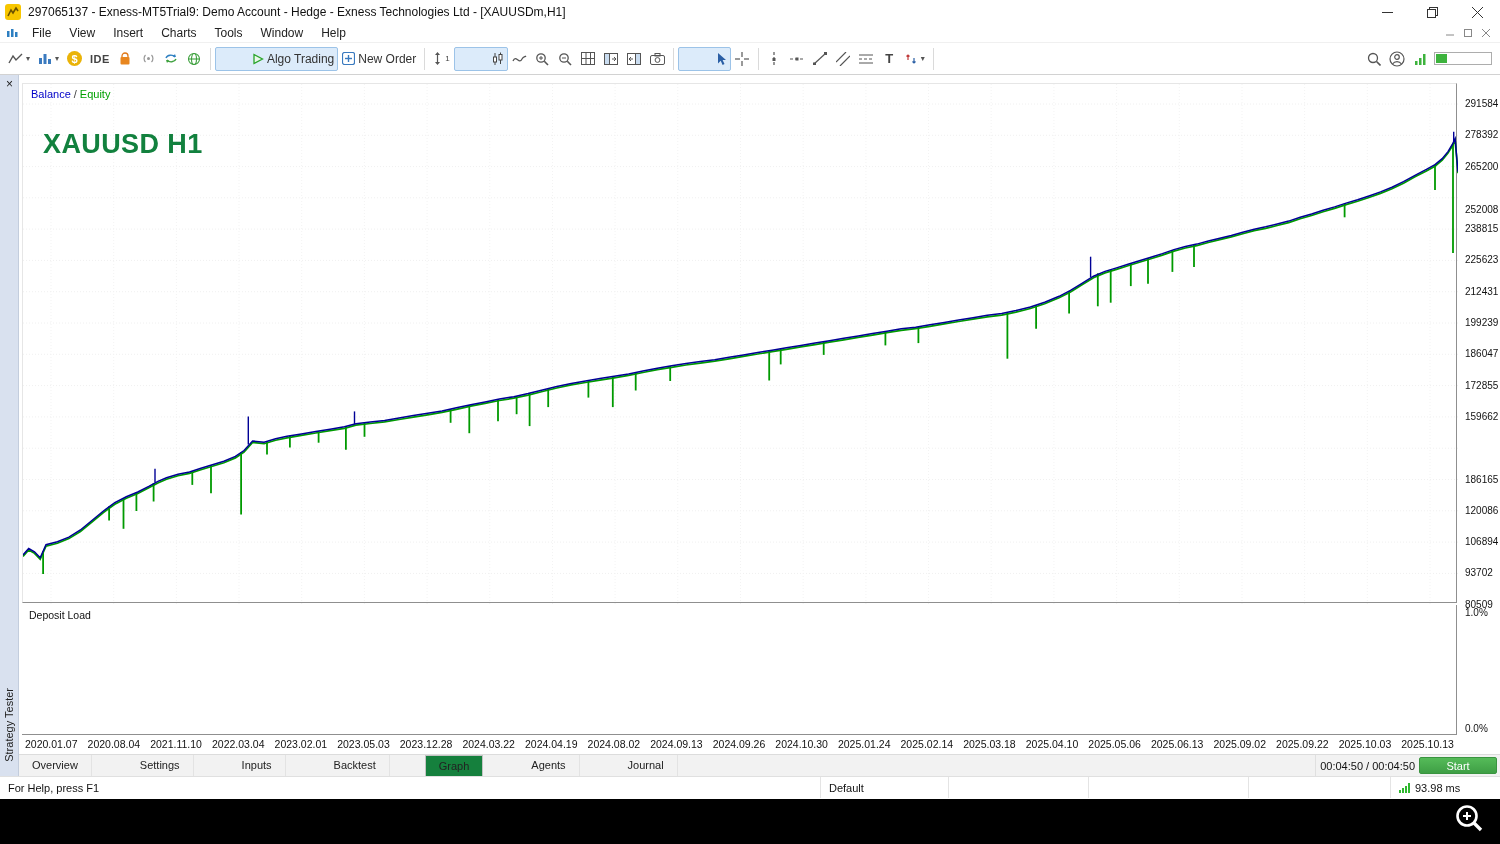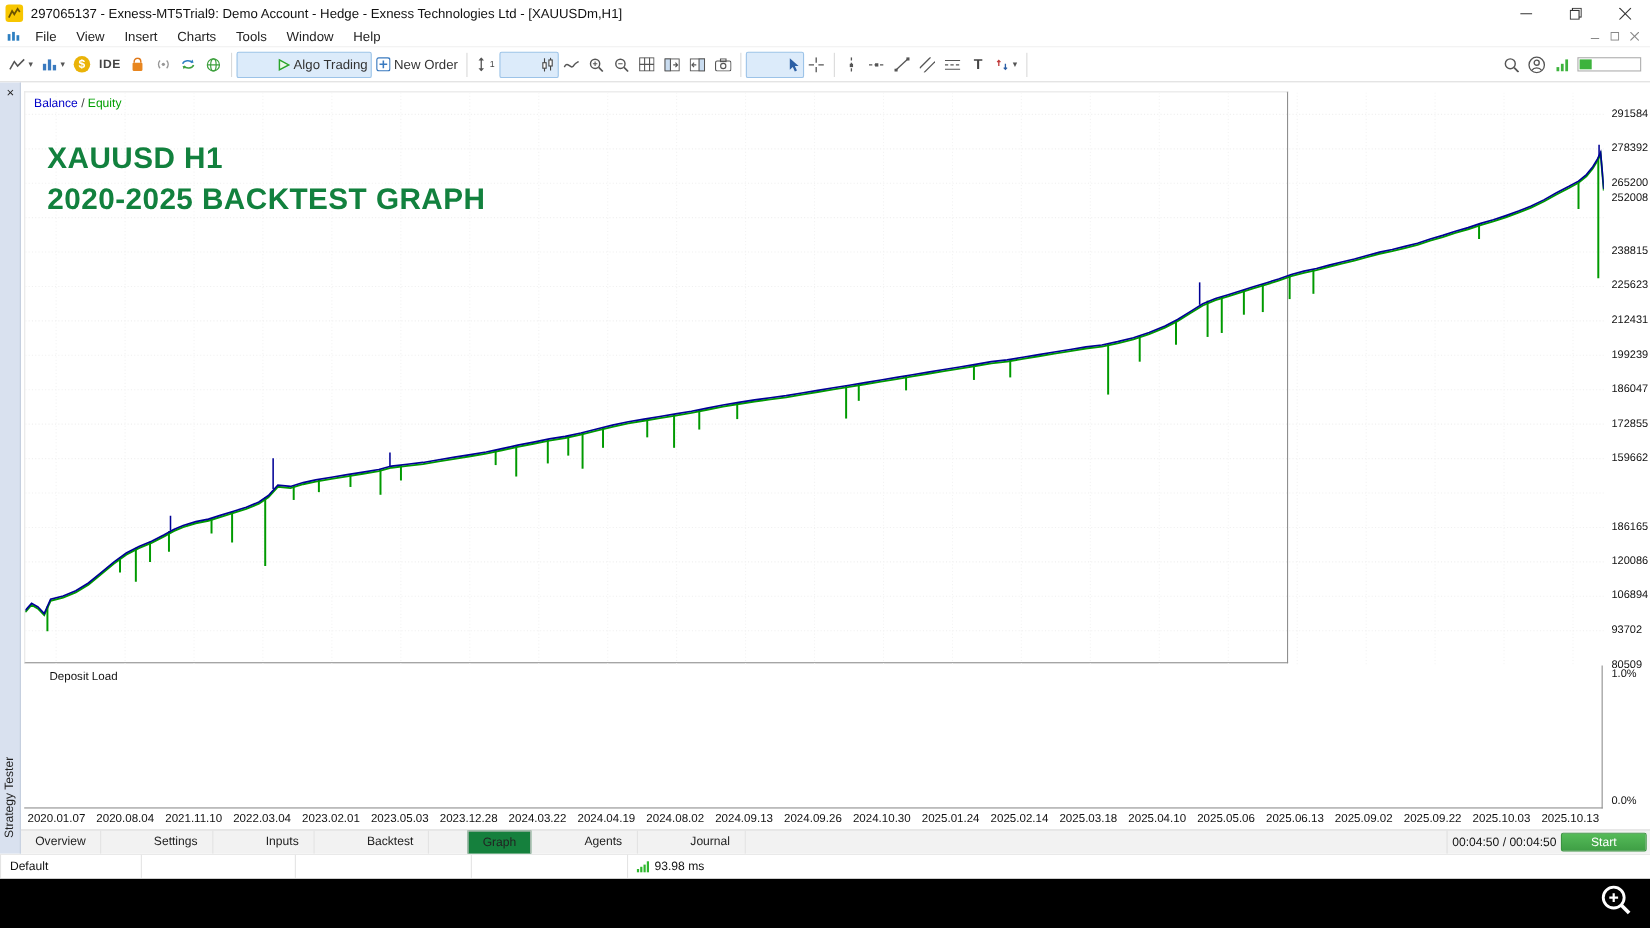--- a/index.html
+++ b/index.html
@@ -43,36 +43,36 @@
 
   
   .main { position:relative; height:701px; display:flex; background:#fff; }
   .side-strip { width:19px; background:#d9e1ef; border-right:1px solid #c3cddd; position:relative; flex:0 0 19px; }
   .strip-close { position:absolute; top:2px; left:3px; width:13px; height:13px; display:flex; align-items:center;
     justify-content:center; font-size:12px; color:#222; }
   .strip-label { position:absolute; bottom:14px; left:3px; writing-mode:vertical-rl; transform:rotate(180deg);
     font-size:11px; color:#222; }
   .tester-content { position:relative; flex:1; }
 
-  .plot { position:absolute; left:3px; top:8px; width:1149px; height:520px; background:#fff;
-    border-top:1px solid #e6e6e6; border-left:1px solid #e6e6e6; border-right:1px solid #8f8f8f; border-bottom:1px solid #8f8f8f; }
+  .plot { position:absolute; left:3px; top:8px; width:1435px; height:520px; background:#fff;
+    border-top:1px solid #e6e6e6; border-left:1px solid #e6e6e6; border-right:1px solid #8f8f8f; border-bottom:1px solid #8f8f8f;text-align:center; }
   .plot svg { position:absolute; top:0; left:0; }
   .legend { position:absolute; top:4px; left:8px; font-size:11px; z-index:3; }
   .legend .bal { color:#0000c8; }
   .legend .slash { color:#444; margin:0 3px; }
   .legend .eq { color:#00a000; }
   .watermark { position:absolute; top:42px; left:20px; font-weight:bold; font-size:27px; line-height:37px;
     color:#12813e; letter-spacing:0.4px; z-index:2; }
 
   .y-axis { position:absolute; left:1442px; top:8px; width:55px; height:524px; font-size:10px; color:#111; }
   .ytick { position:absolute; left:4px; white-space:nowrap; }
 
   .deposit { position:absolute; left:3px; top:530px; width:1435px; height:130px; background:#fff;
     border-right:1px solid #8f8f8f; border-bottom:1px solid #8f8f8f; }
-  .dep-label { position:absolute; top:4px; left:23px; font-size:10.5px; color:#111; }
+  .dep-label { position:absolute; top:4px; left:7px; font-size:10.5px; color:#111; }
   .dep-top { position:absolute; left:1446px; top:532px; font-size:10px; color:#111; }
   .dep-bottom { position:absolute; left:1446px; top:648px; font-size:10px; color:#111; }
 
   .date-row { position:absolute; left:3px; top:663px; width:1435px; display:flex; justify-content:space-between;
     font-size:10.5px; color:#111; padding:0 3px; }
   .date-label { white-space:nowrap; }
 
   .tab-row { position:absolute; left:0; top:679px; width:1481px; height:22px; background:#f2f2f2;
     border-top:1px solid #dcdcdc; display:flex; align-items:stretch; font-size:11px; }
   .tab { padding:4px 13px 0; color:#222; border-right:1px solid #e3e3e3; cursor:default; }
@@ -386,21 +386,20 @@
       <div class="strip-label">Strategy Tester</div>
     </div>
     <div class="tester-content">
 
       <div class="plot">
         <div class="legend">
           <span class="bal">Balance</span><span class="slash">/</span><span class="eq">Equity</span>
         </div>
         <div class="watermark">
           <div>XAUUSD H1</div>
-          <div>2020-2025 BACKTEST GRAPH</div>
         </div>
         <svg id="equity-svg" width="1435" height="520" viewBox="0 0 1435 520">
             <line x1="0" x2="1435" y1="20.0" y2="20.0" stroke="#f0f0f0" stroke-dasharray="1,2"></line>
             <line x1="0" x2="1435" y1="51.3" y2="51.3" stroke="#f0f0f0" stroke-dasharray="1,2"></line>
             <line x1="0" x2="1435" y1="82.6" y2="82.6" stroke="#f0f0f0" stroke-dasharray="1,2"></line>
             <line x1="0" x2="1435" y1="113.8" y2="113.8" stroke="#f0f0f0" stroke-dasharray="1,2"></line>
             <line x1="0" x2="1435" y1="145.1" y2="145.1" stroke="#f0f0f0" stroke-dasharray="1,2"></line>
             <line x1="0" x2="1435" y1="176.4" y2="176.4" stroke="#f0f0f0" stroke-dasharray="1,2"></line>
             <line x1="0" x2="1435" y1="207.7" y2="207.7" stroke="#f0f0f0" stroke-dasharray="1,2"></line>
             <line x1="0" x2="1435" y1="239.0" y2="239.0" stroke="#f0f0f0" stroke-dasharray="1,2"></line>
@@ -483,21 +482,21 @@
             <line x1="331.5" x2="331.5" y1="339.9" y2="327.4" stroke="#000096" stroke-width="1.4"></line>
             <line x1="1067.6" x2="1067.6" y1="193.1" y2="172.7" stroke="#000096" stroke-width="1.4"></line>
             <line x1="1430.7" x2="1430.7" y1="58.1" y2="47.7" stroke="#000096" stroke-width="1.4"></line>
           </svg>
       </div>
 
       <div class="y-axis" id="y-axis">
           <div class="ytick" style="top: 15px;">291584</div>
           <div class="ytick" style="top: 46.3px;">278392</div>
           <div class="ytick" style="top: 77.6px;">265200</div>
-          <div class="ytick" style="top: 92px;">252008</div>
+          <div class="ytick" style="top: 121px;">252008</div>
           <div class="ytick" style="top: 140.1px;">238815</div>
           <div class="ytick" style="top: 171.4px;">225623</div>
           <div class="ytick" style="top: 202.7px;">212431</div>
           <div class="ytick" style="top: 234px;">199239</div>
           <div class="ytick" style="top: 265.3px;">186047</div>
           <div class="ytick" style="top: 296.6px;">172855</div>
           <div class="ytick" style="top: 327.9px;">159662</div>
           <div class="ytick" style="top: 359.2px; margin-left: 48px;">146470</div>
           <div class="ytick" style="top: 390.5px;">186165</div>
           <div class="ytick" style="top: 421.8px;">120086</div>
@@ -548,20 +547,21 @@
             <span class="tab">Agents</span>
             <span class="tab">Journal</span>
           </span>
         <span class="timer">00:04:50 / 00:04:50</span>
         <span class="start-btn">Start</span>
       </div>
     </div>
   </div>
 
   <div class="statusbar">
+    <span class="sb-help">For Help, press F1</span>
     <span class="sb-cell sb-default">Default</span>
     <span class="sb-cell sb-b1"></span>
     <span class="sb-cell sb-b2"></span>
     <span class="sb-cell sb-b3"></span>
     <span class="sb-cell sb-latency">
       <span class="sig-bars">
           <i style="height:3px"></i>
           <i style="height:5px"></i>
           <i style="height:7px"></i>
           <i style="height:10px"></i>

